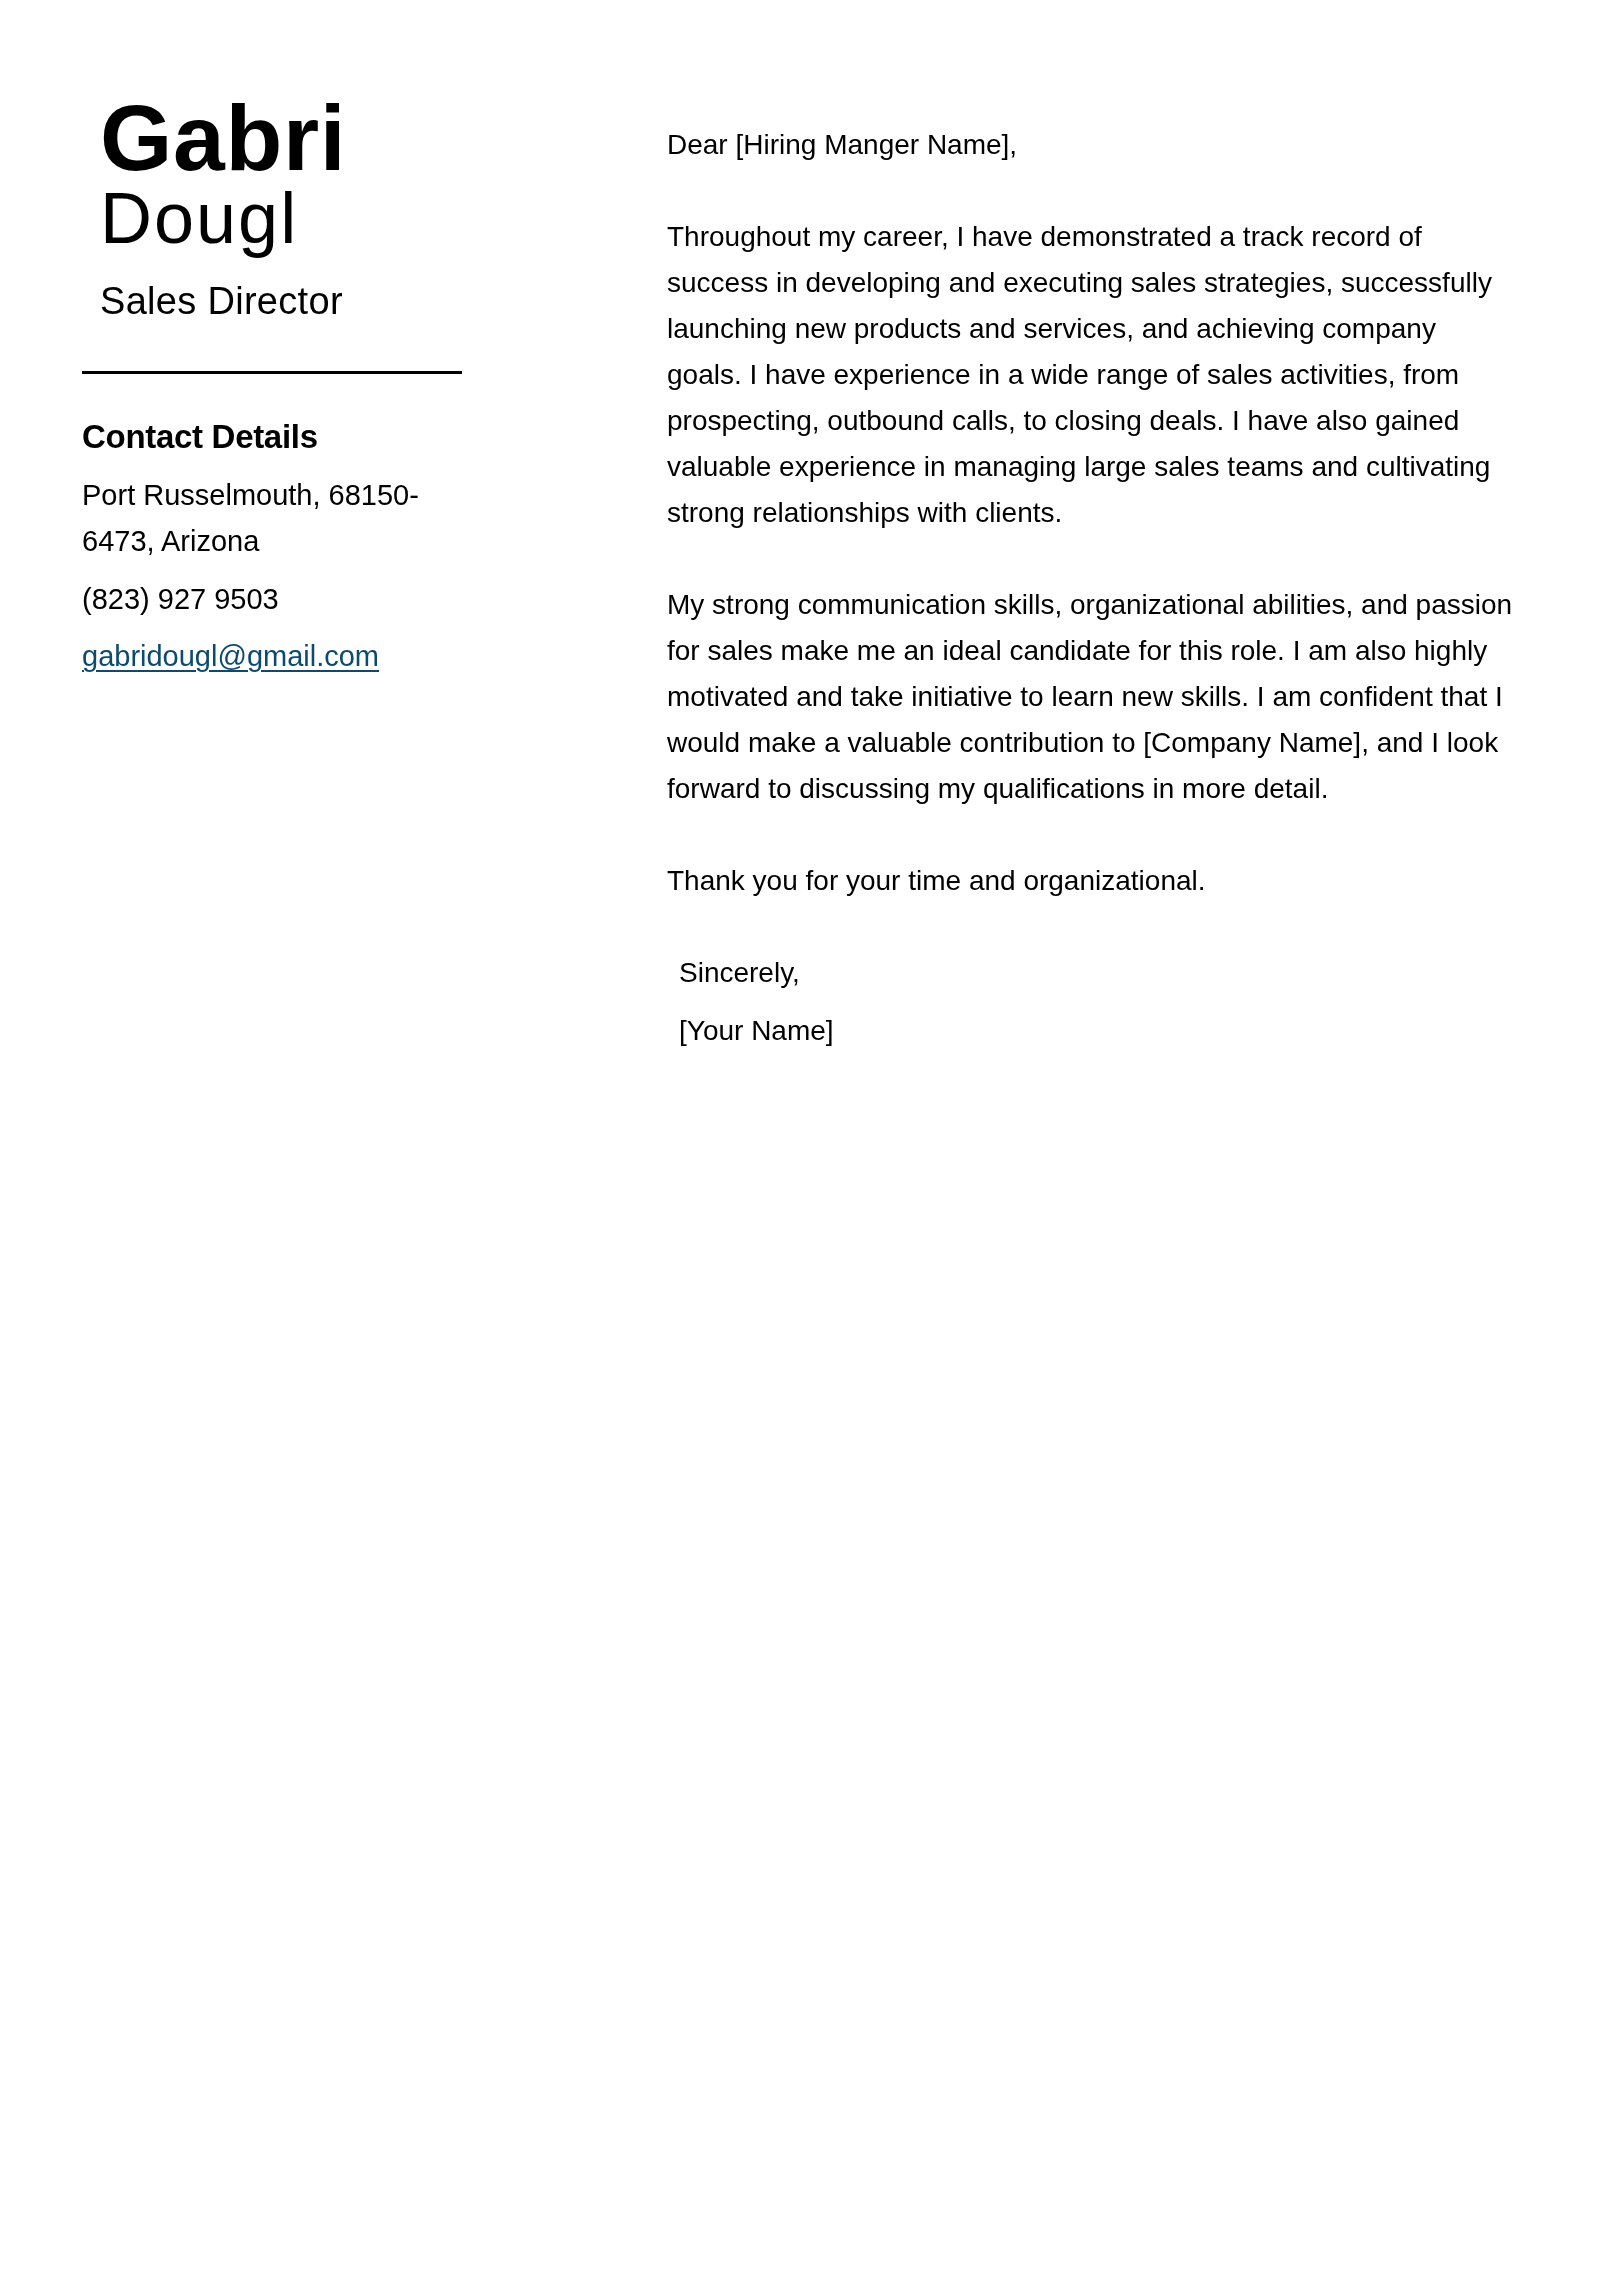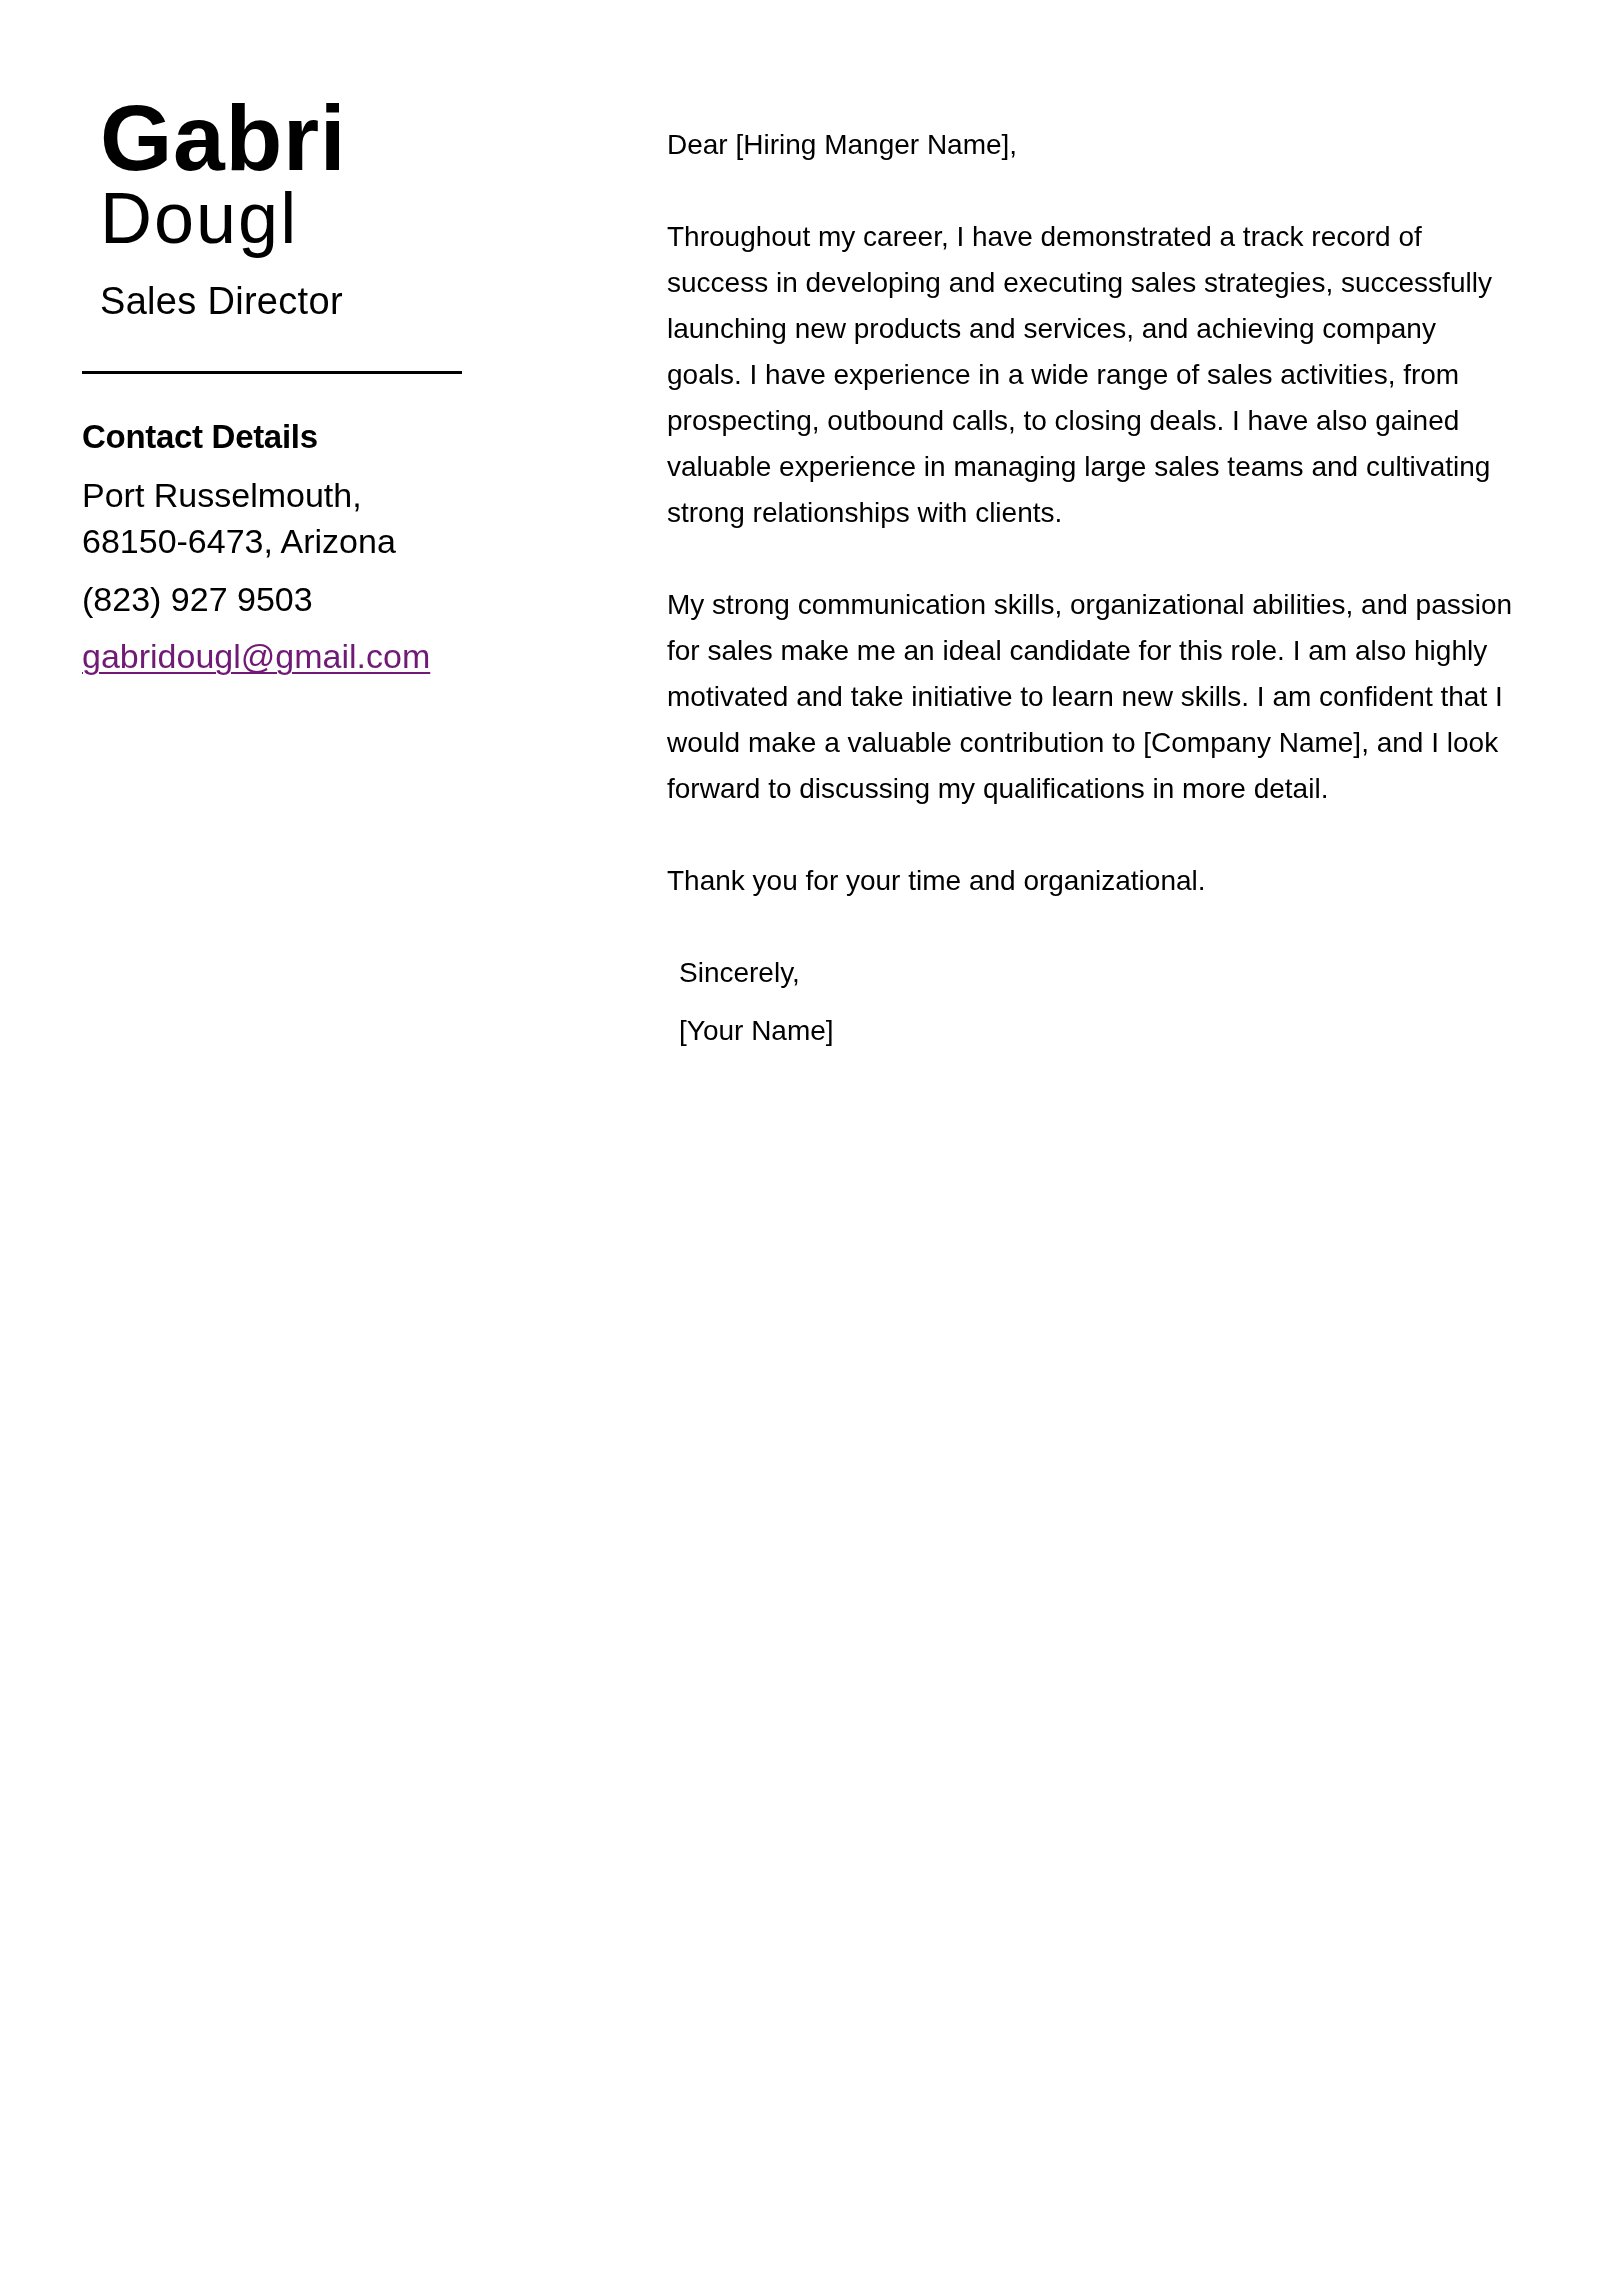--- a/index.html
+++ b/index.html
@@ -57,26 +57,26 @@
       width: 367px;
     }
     .contact-heading {
       font-size: 33px;
       font-weight: 700;
       line-height: 46px;
       margin: 0 0 11.8px 0;
       letter-spacing: -0.3px;
     }
     .contact-line {
-      font-size: 34px;
+      font-size: 29px;
       line-height: 46px;
       margin: 0 0 11.8px 0;
     }
     .contact-email {
-      color: #701a75;
+      color: #0c4a6e;
       text-decoration: underline;
       text-decoration-thickness: 2px;
       text-underline-offset: 3.9px;
     }
     .letter {
       position: absolute;
       left: 667px;
       top: 122px;
       width: 851px;
       font-size: 28px;

